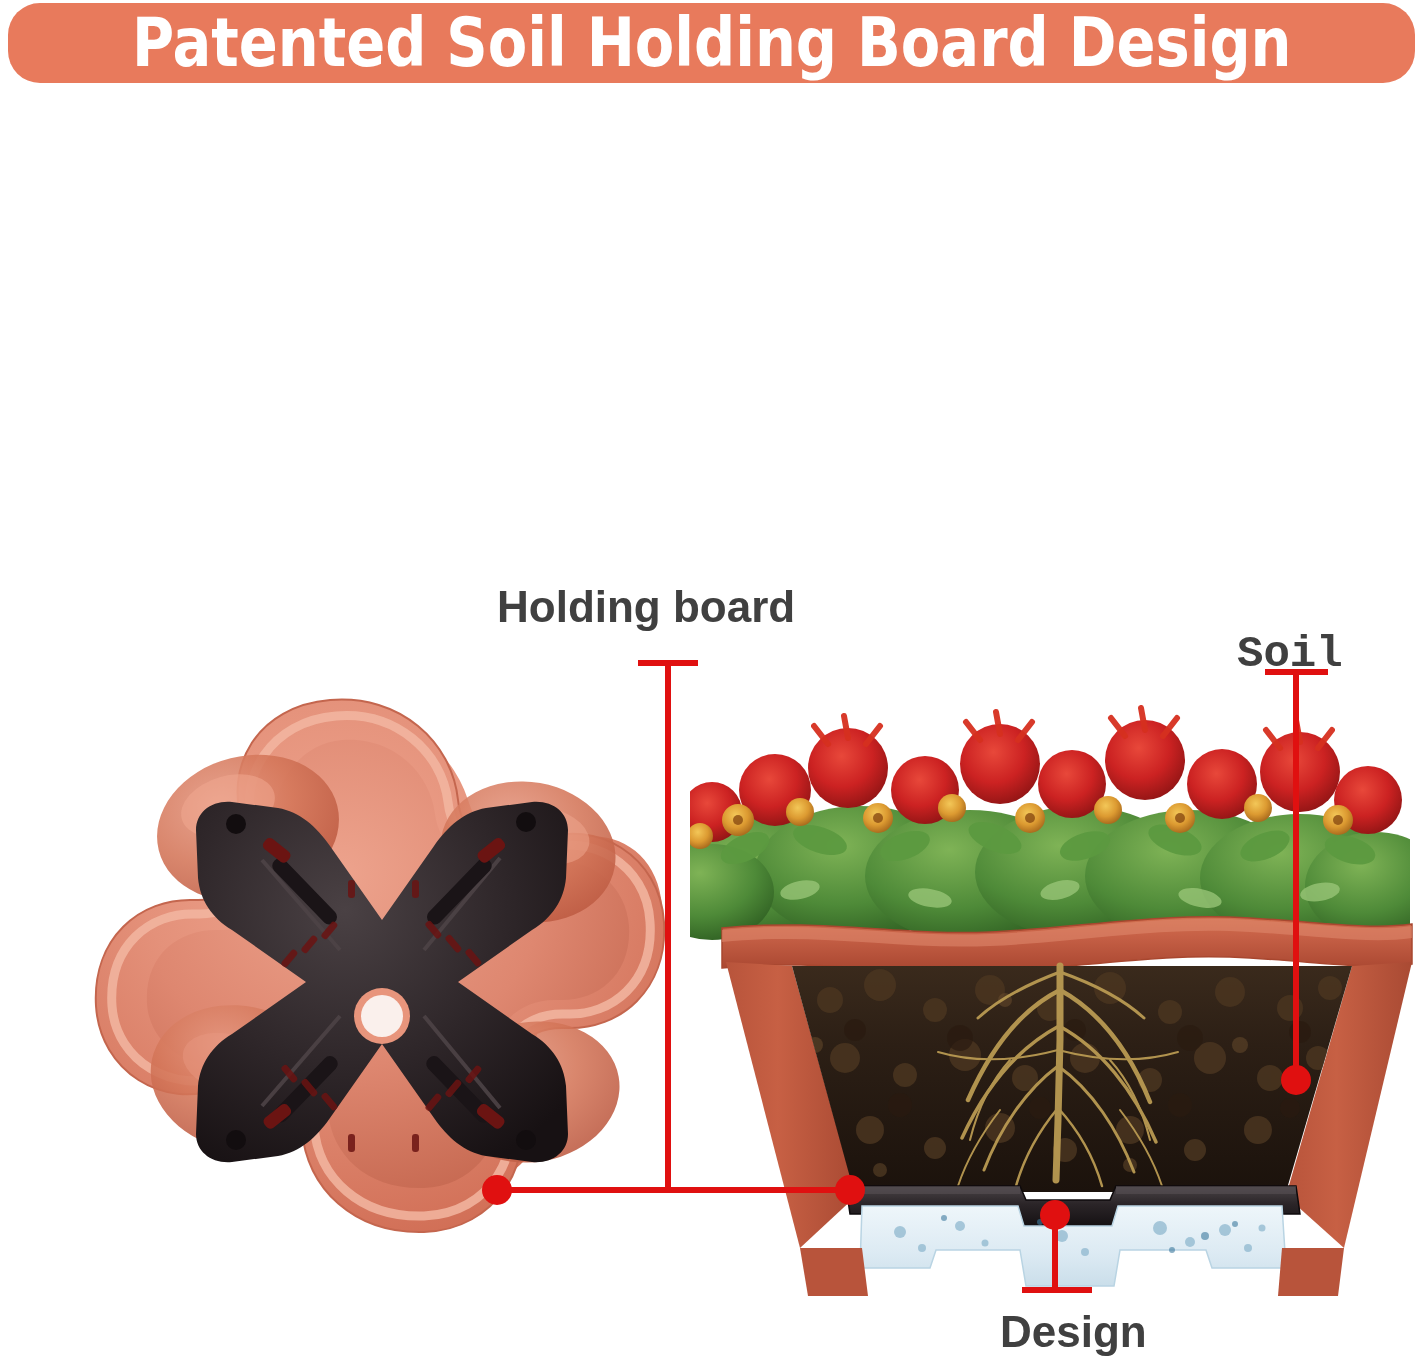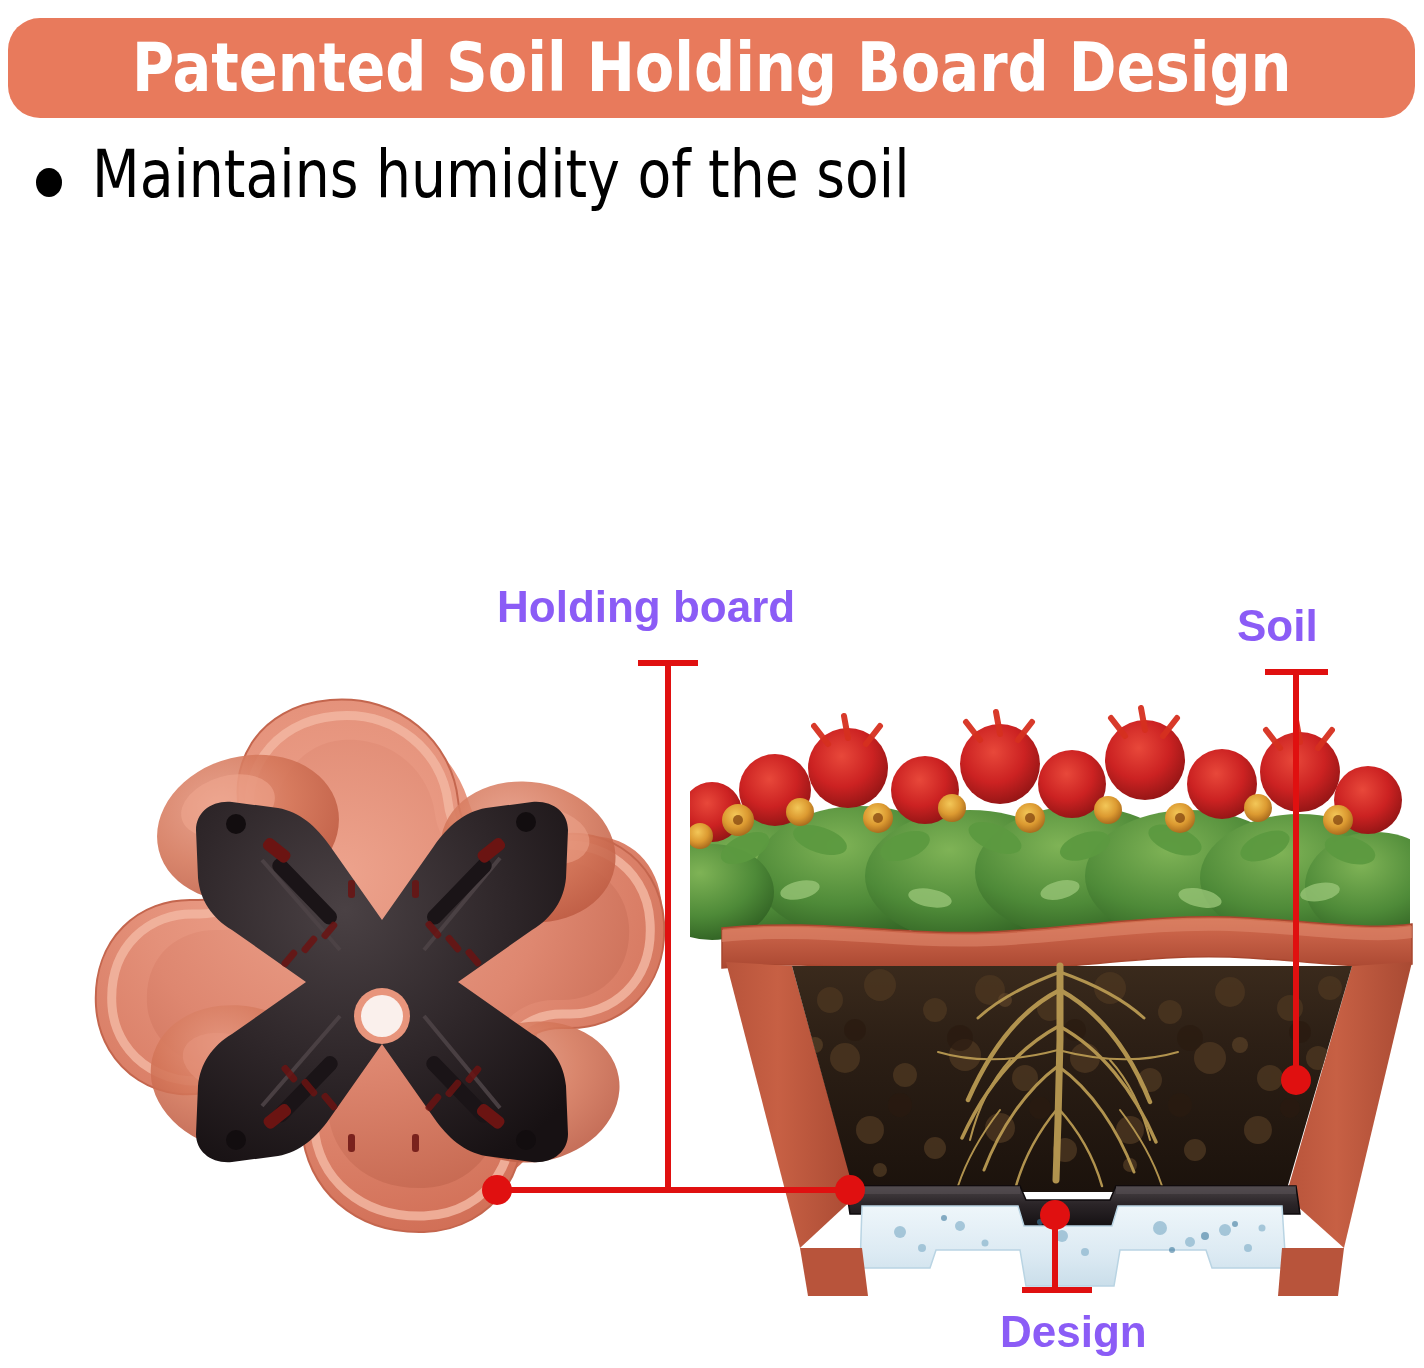--- a/index.html
+++ b/index.html
@@ -7,27 +7,26 @@
   body {
     font-family:"Liberation Sans", sans-serif;
     position:relative;
     overflow:hidden;
   }
 
   
   #header-banner{
     position:absolute;
     left:8px; top:3px;
-    width:1407px; height:100px;
+    width:1407px; height:80px;
     background:#E87A5C;
     border-radius:32px;
     display:flex;
     align-items:center;
     justify-content:center;
-    margin-top:15px;
   }
   #header-title{
     color:#ffffff;
     font-family:"Liberation Sans Narrow","DejaVu Sans Condensed","Liberation Sans",sans-serif;
     font-weight:bold;
     font-size:68px;
     letter-spacing:0px;
     transform:scaleX(0.94);
     white-space:nowrap;
     line-height:1;
@@ -66,44 +65,40 @@
   #diagram{
     position:absolute;
     left:0; top:0;
     width:1424px; height:1368px;
     pointer-events:none;
   }
 
   
   .callout-label{
     position:absolute;
-    color:#8b5cf6;
+    color:#404040;
     font-family:"Liberation Sans",sans-serif;
     font-weight:bold;
     font-size:44px;
     white-space:nowrap;
     line-height:1;
   }
   #label-holding-board{ left:497px; top:585px; }
-  #label-soil{ left:1237px; top:604px; }
+  #label-soil{ left:1237px; top:632px;font-family:Liberation Mono, monospace; }
   #label-water{ left:1000px; top:1310px; }
 </style>
 </head>
 <body>
 
 <div id="header-banner">
   <div id="header-title">Patented Soil Holding Board Design</div>
 </div>
 
 <div id="feature-list">
 
-  <div class="feature-item">
-    <span class="bullet-dot"></span>
-    <span class="feature-text">Maintains humidity of the soil</span>
-  </div>
 
 
 
 </div>
 
 <svg id="diagram" viewBox="0 0 1424 1368" width="1424" height="1368" xmlns="http://www.w3.org/2000/svg">
   <defs>
 
     <radialGradient id="gOuterRim" cx="42%" cy="32%" r="75%">
       <stop offset="0%" stop-color="#F0A690"></stop>

